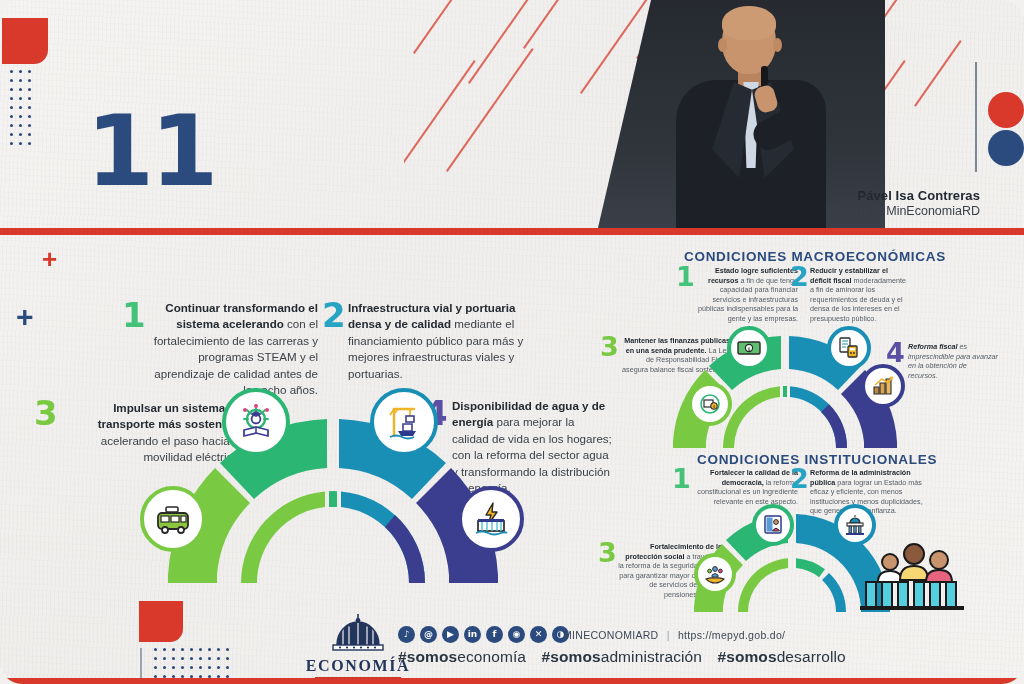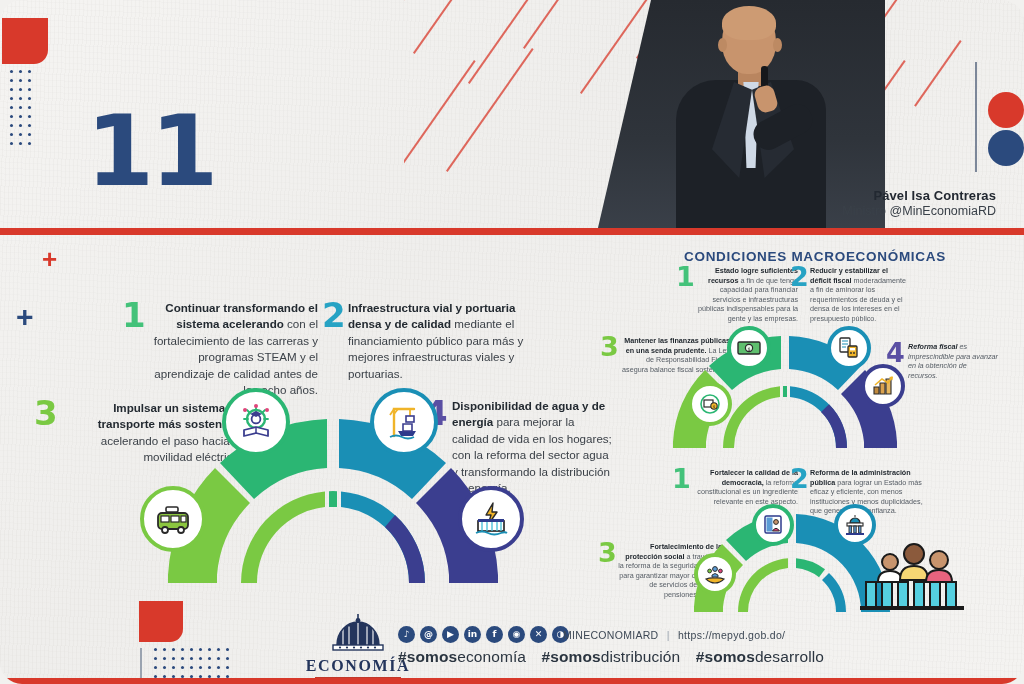--- a/index.html
+++ b/index.html
@@ -46,21 +46,21 @@
 
   .plus{position:absolute;color:#d8392b;font-size:26px;font-weight:700;line-height:1;}
   .plus.p1{left:42px;top:246px;}
   .plus.p2{left:16px;top:302px;color:#2b4a7d;font-size:30px;}
 
   .big-num{position:absolute;left:86px;top:106px;font-size:98px;font-weight:800;color:#2b4a7d;
     letter-spacing:-4px;line-height:.92;font-family:"DejaVu Sans",sans-serif;}
   .title{position:absolute;left:208px;top:108px;width:380px;font-size:36px;font-weight:800;
     color:#2b4a7d;line-height:1.13;letter-spacing:-.4px;}
 
-  .speaker{position:absolute;right:28px;top:188px;text-align:right;z-index:5;}
+  .speaker{position:absolute;right:44px;top:188px;text-align:right;z-index:5;}
   .speaker .sp-name{font-size:13px;font-weight:700;color:#222831;letter-spacing:.1px;}
   .speaker .sp-role{font-size:12.5px;color:#3a4149;margin-top:1px;}
 
   .redbar{position:absolute;left:0;top:228px;width:1024px;height:7px;background:#d8392b;}
 
   
   .person{position:absolute;left:660px;top:0px;width:200px;height:232px;}
   .p-head{position:absolute;left:62px;top:8px;width:54px;height:66px;border-radius:50% 50% 46% 46%;
     background:#c8946d;}
   .p-bald{position:absolute;left:62px;top:6px;width:54px;height:34px;border-radius:50% 50% 40% 40%;
@@ -414,20 +414,21 @@
   <div class="bubble b-purple" style="left:861px;top:364px;width:44px;height:44px;">
     <svg width="26" height="26" viewBox="0 0 26 26">
       <path d="M4 21 L9 21 L9 14 L4 14 Z" fill="#c08a3e" stroke="#2a2a2a" stroke-width="1.1"></path>
       <path d="M10 21 L15 21 L15 10 L10 10 Z" fill="#d9a14e" stroke="#2a2a2a" stroke-width="1.1"></path>
       <path d="M16 21 L21 21 L21 6 L16 6 Z" fill="#e8b860" stroke="#2a2a2a" stroke-width="1.1"></path>
       <path d="M5 12 L12 6 L18 10 L22 4" fill="none" stroke="#f0b429" stroke-width="1.6"></path>
       <path d="M19 4 L23 3.5 L22.5 7.5 Z" fill="#f0b429"></path>
     </svg>
   </div>
 
+  <div class="sec-h inst">CONDICIONES INSTITUCIONALES</div>
 
   <div class="item sm i1">
     <span class="num n-green">1</span>
     <div class="txt"><b>Fortalecer la calidad de la democracia,</b><span> la reforma constitucional es un ingrediente relevante en este aspecto.</span></div>
   </div>
   <div class="item sm i2">
     <span class="num n-teal">2</span>
     <div class="txt"><b>Reforma de la administración pública</b><span> para lograr un Estado más eficaz y eficiente, con menos instituciones y menos duplicidades, que genere más confianza.</span></div>
   </div>
   <div class="item sm i3">
@@ -569,18 +570,18 @@
   </div>
 
   <div class="handle">
     <span>MINECONOMIARD</span>
     <span class="sep">|</span>
     <span>https://mepyd.gob.do/</span>
   </div>
 
   <div class="tags">
     <span class="t"><b>#somos</b><span>economía</span></span>
-    <span class="t"><b>#somos</b><span>distribución</span></span>
+    <span class="t"><b>#somos</b><span>administración</span></span>
     <span class="t"><b>#somos</b><span>desarrollo</span></span>
   </div>
 
   <div class="bottombar"></div>
 </div>
 
 </body></html>

